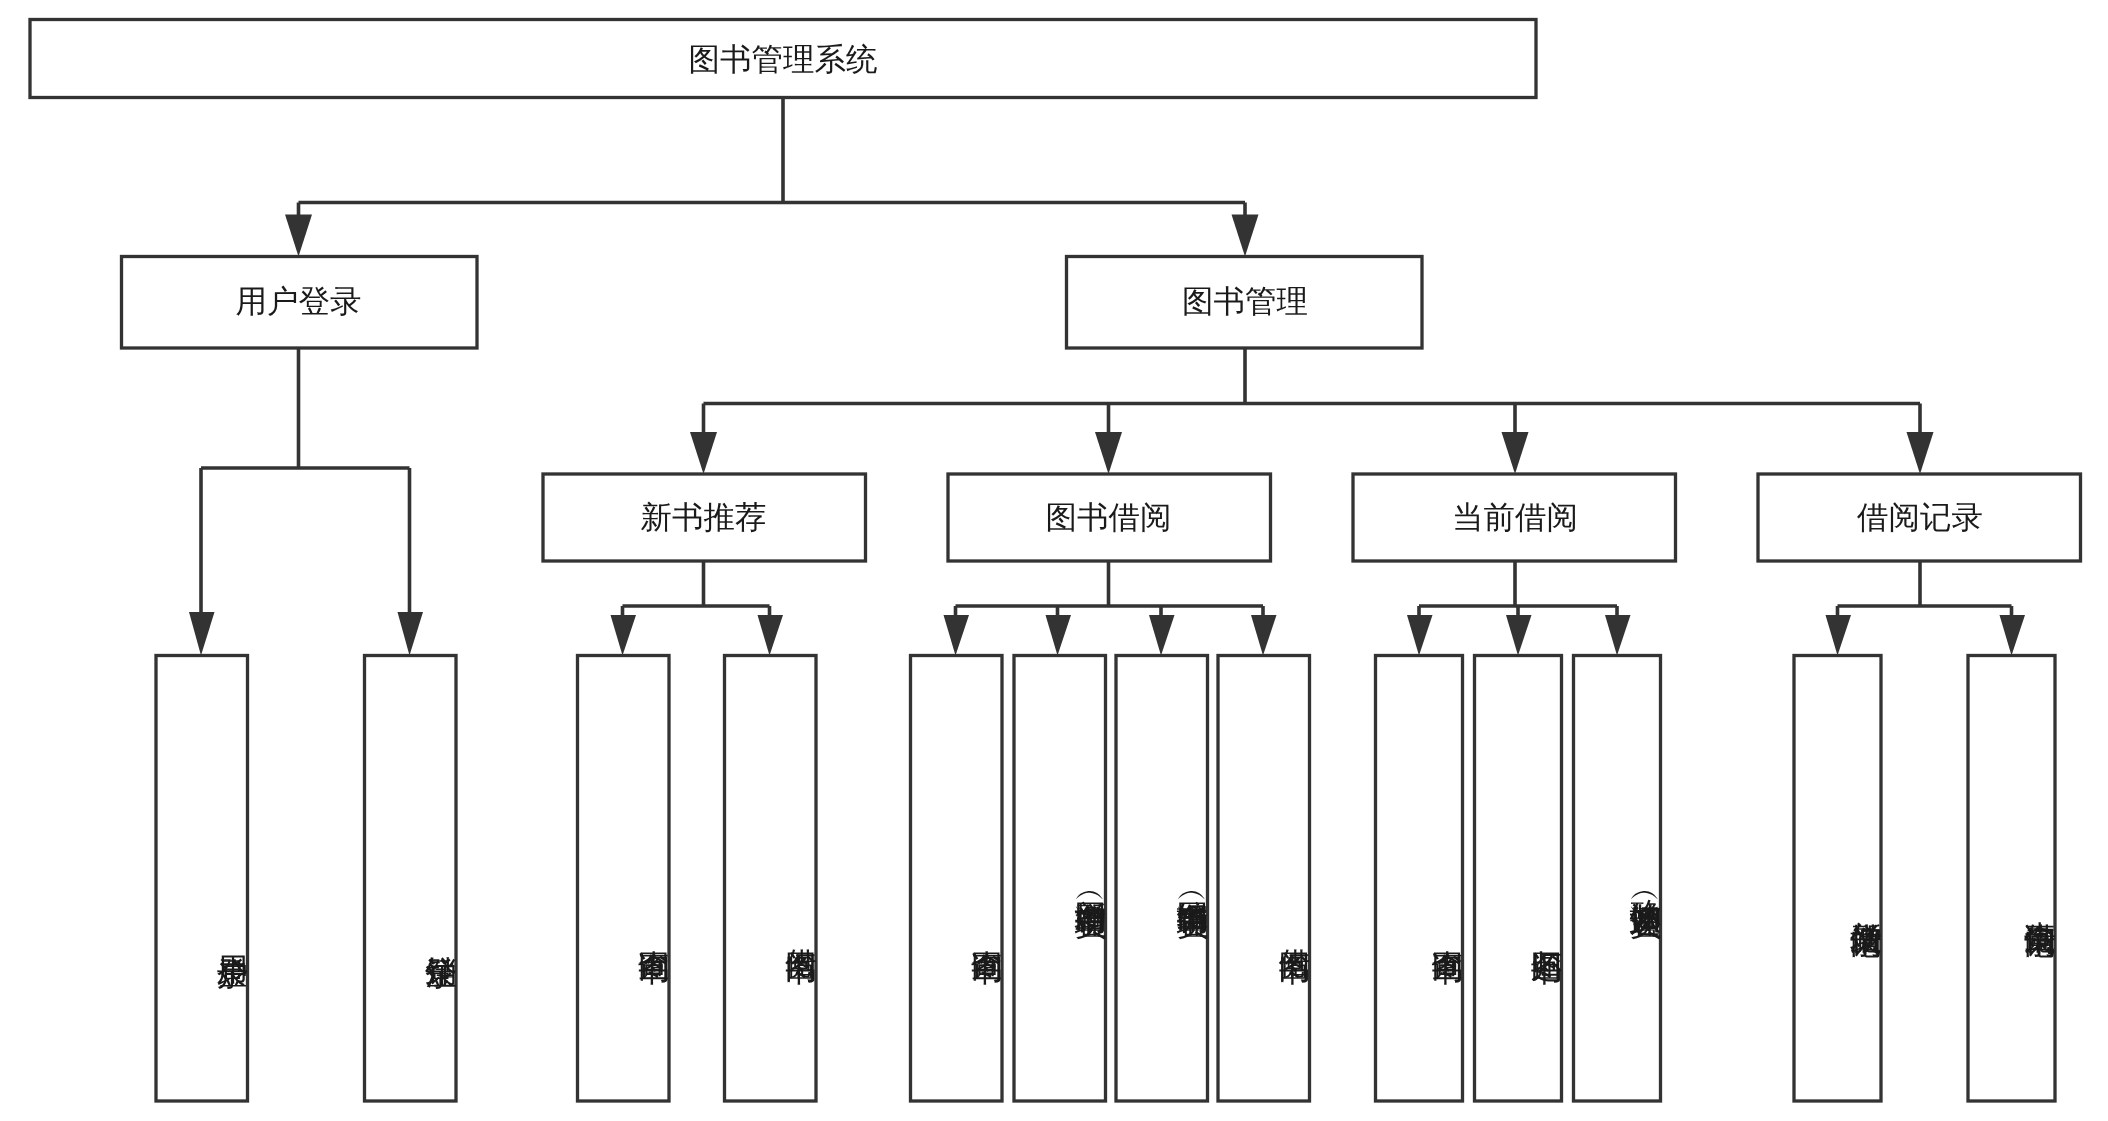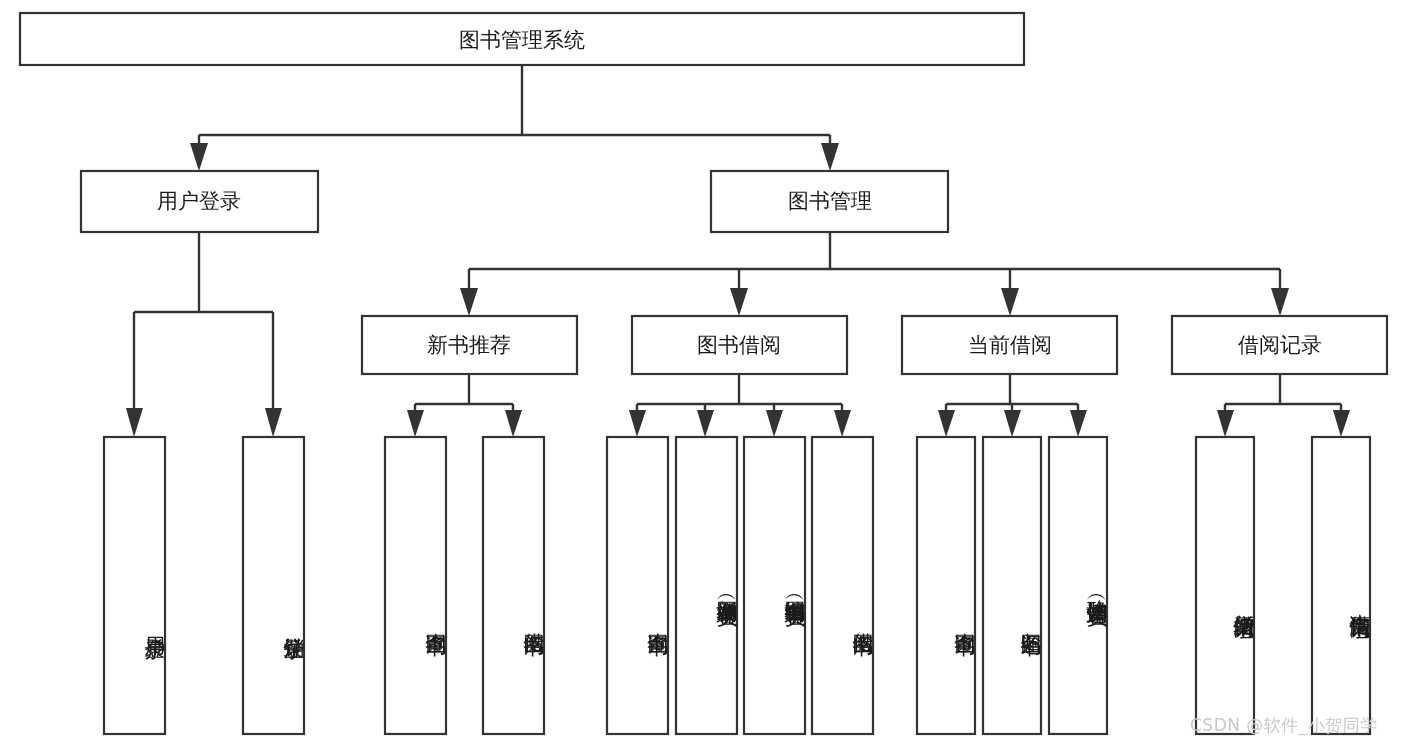--- a/index.html
+++ b/index.html
@@ -224,15 +224,14 @@
   <div class="leaf-label" style="left:744px; top:445px; width:61px; height:285px;">编辑图书（管理员）</div>
   <div class="leaf-label" style="left:812px; top:505px; width:61px; height:225px;">借阅图书</div>
 
   <div class="leaf-label" style="left:917px; top:505px; width:58px; height:225px;">查询图书</div>
   <div class="leaf-label" style="left:983px; top:505px; width:58px; height:225px;">归还图书</div>
   <div class="leaf-label" style="left:1049px; top:445px; width:58px; height:285px;">确认归还（管理员）</div>
 
   <div class="leaf-label" style="left:1196px; top:470px; width:58px; height:260px;">新增借阅记录</div>
   <div class="leaf-label" style="left:1312px; top:470px; width:58px; height:260px;">查询借阅记录</div>
 
-  <div class="watermark">CSDN @软件_小贺同学</div>
 
 </div>
 
 </body></html>

